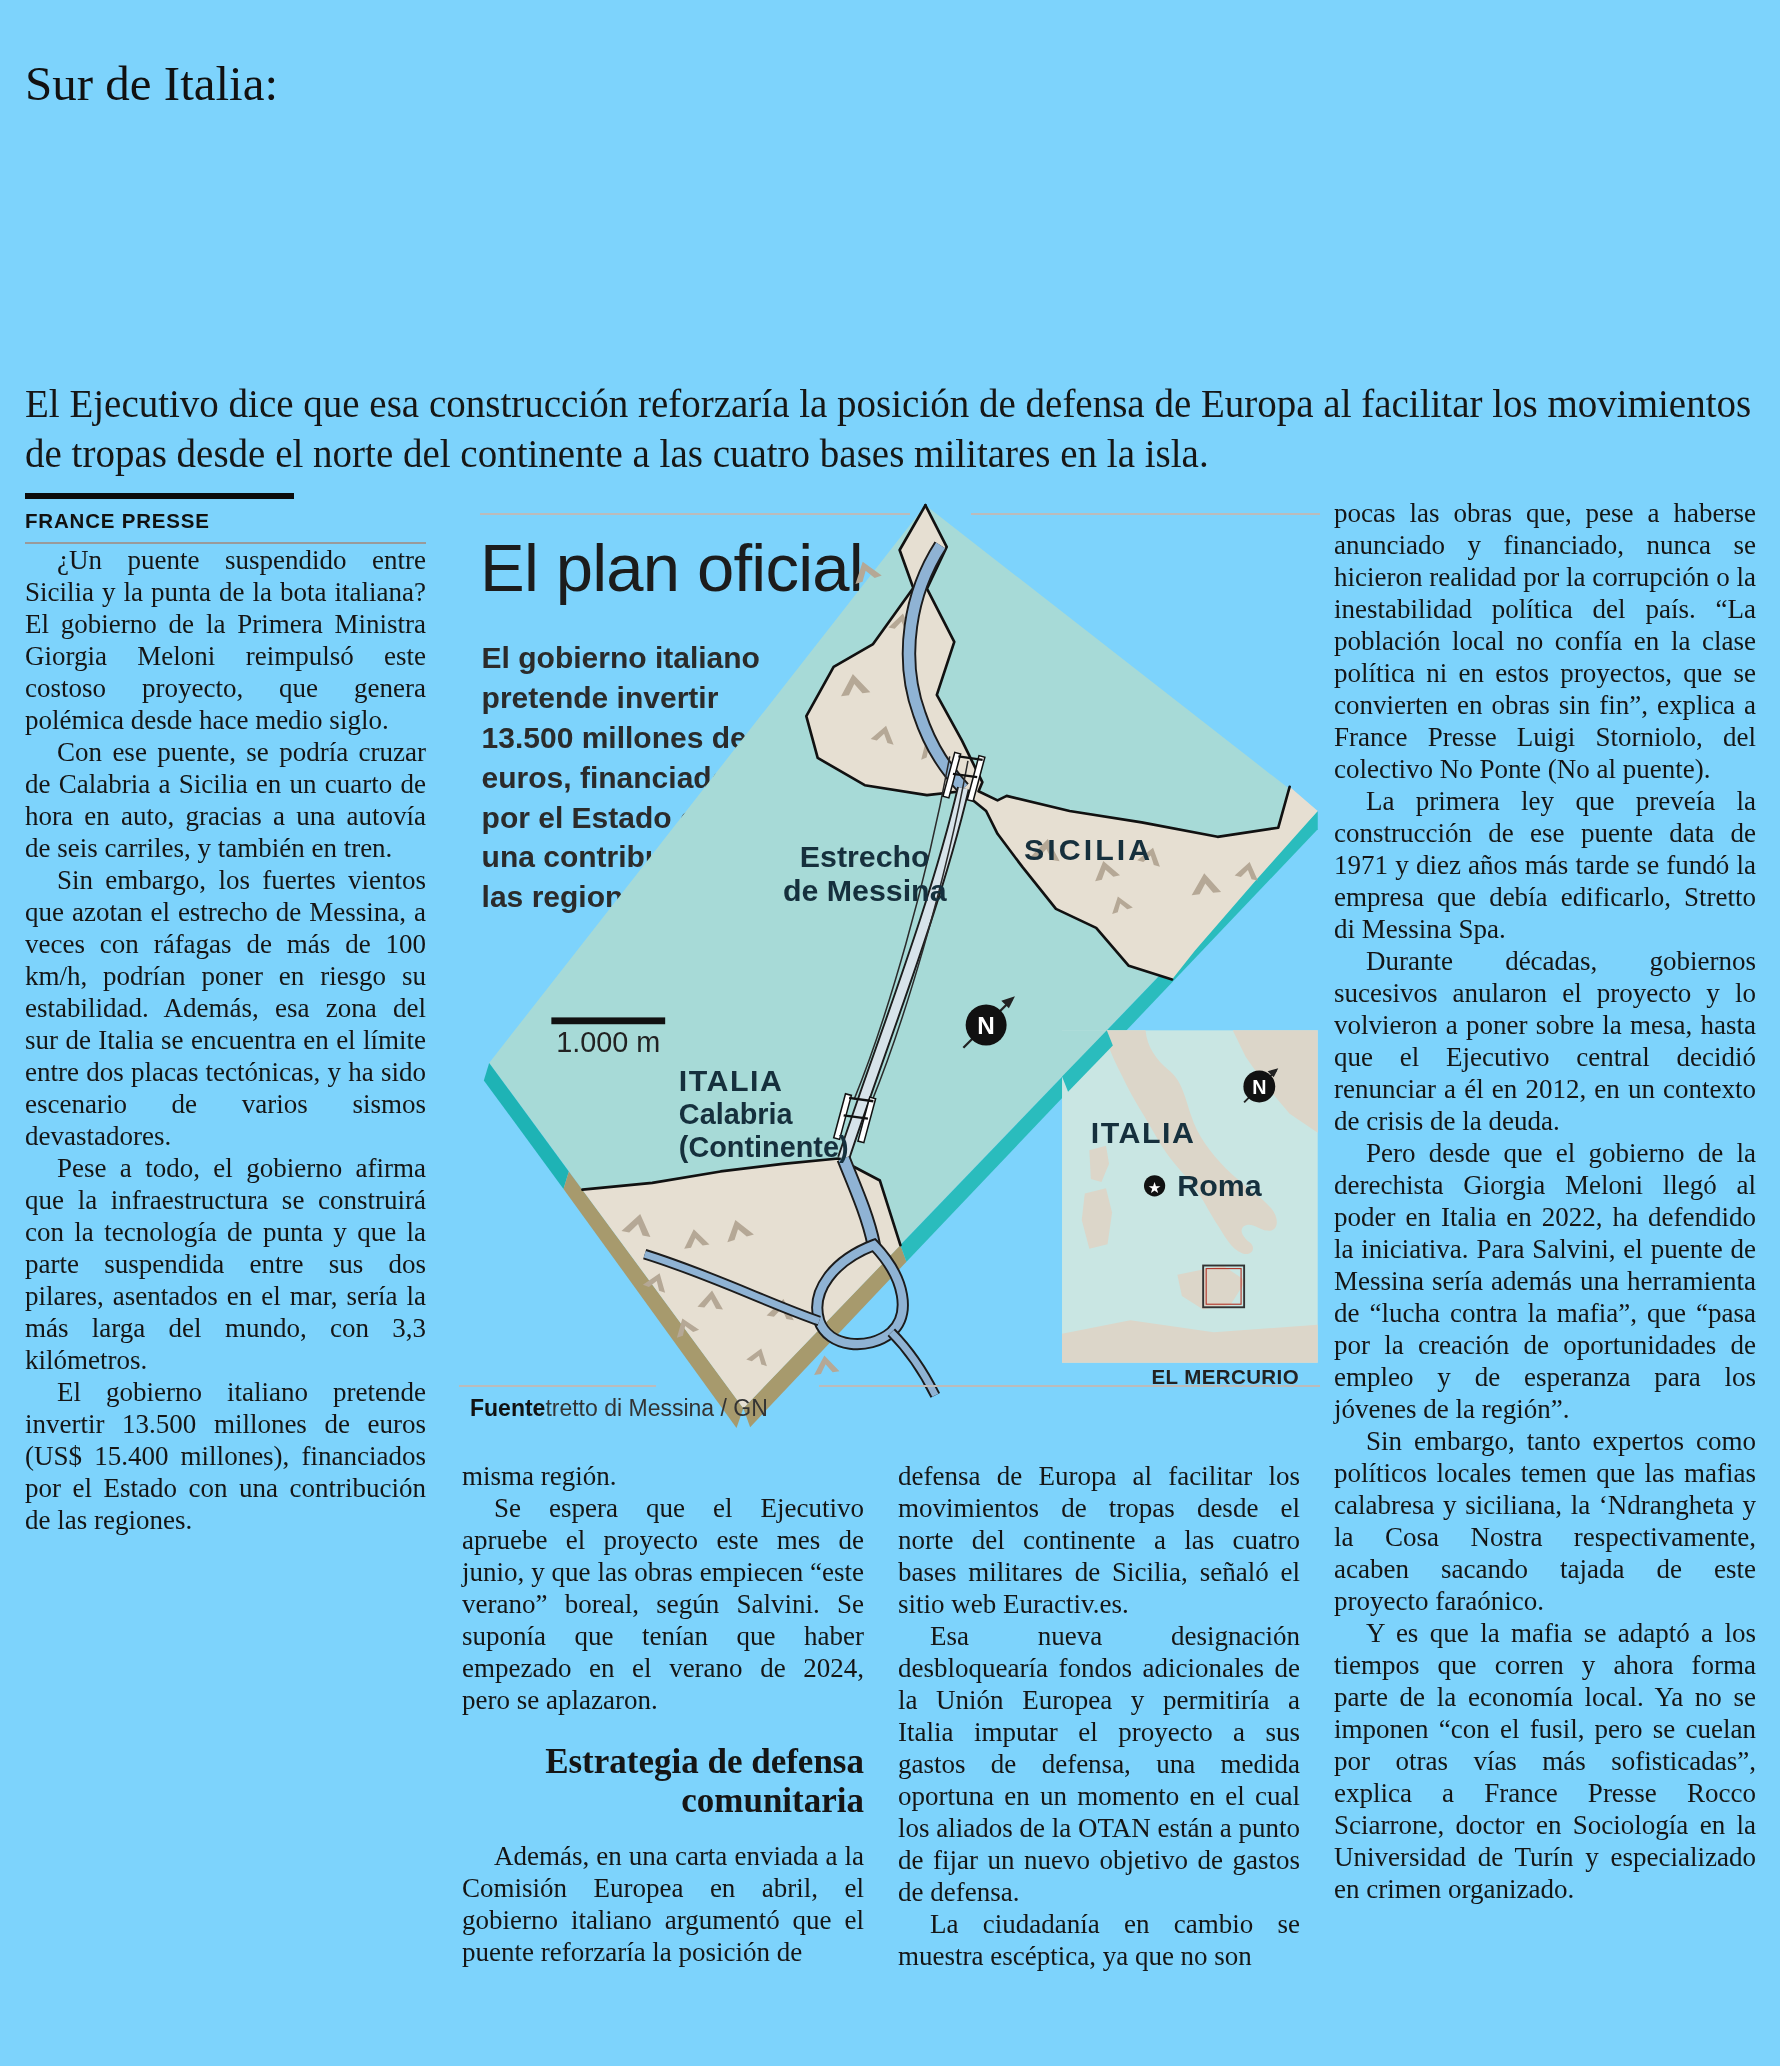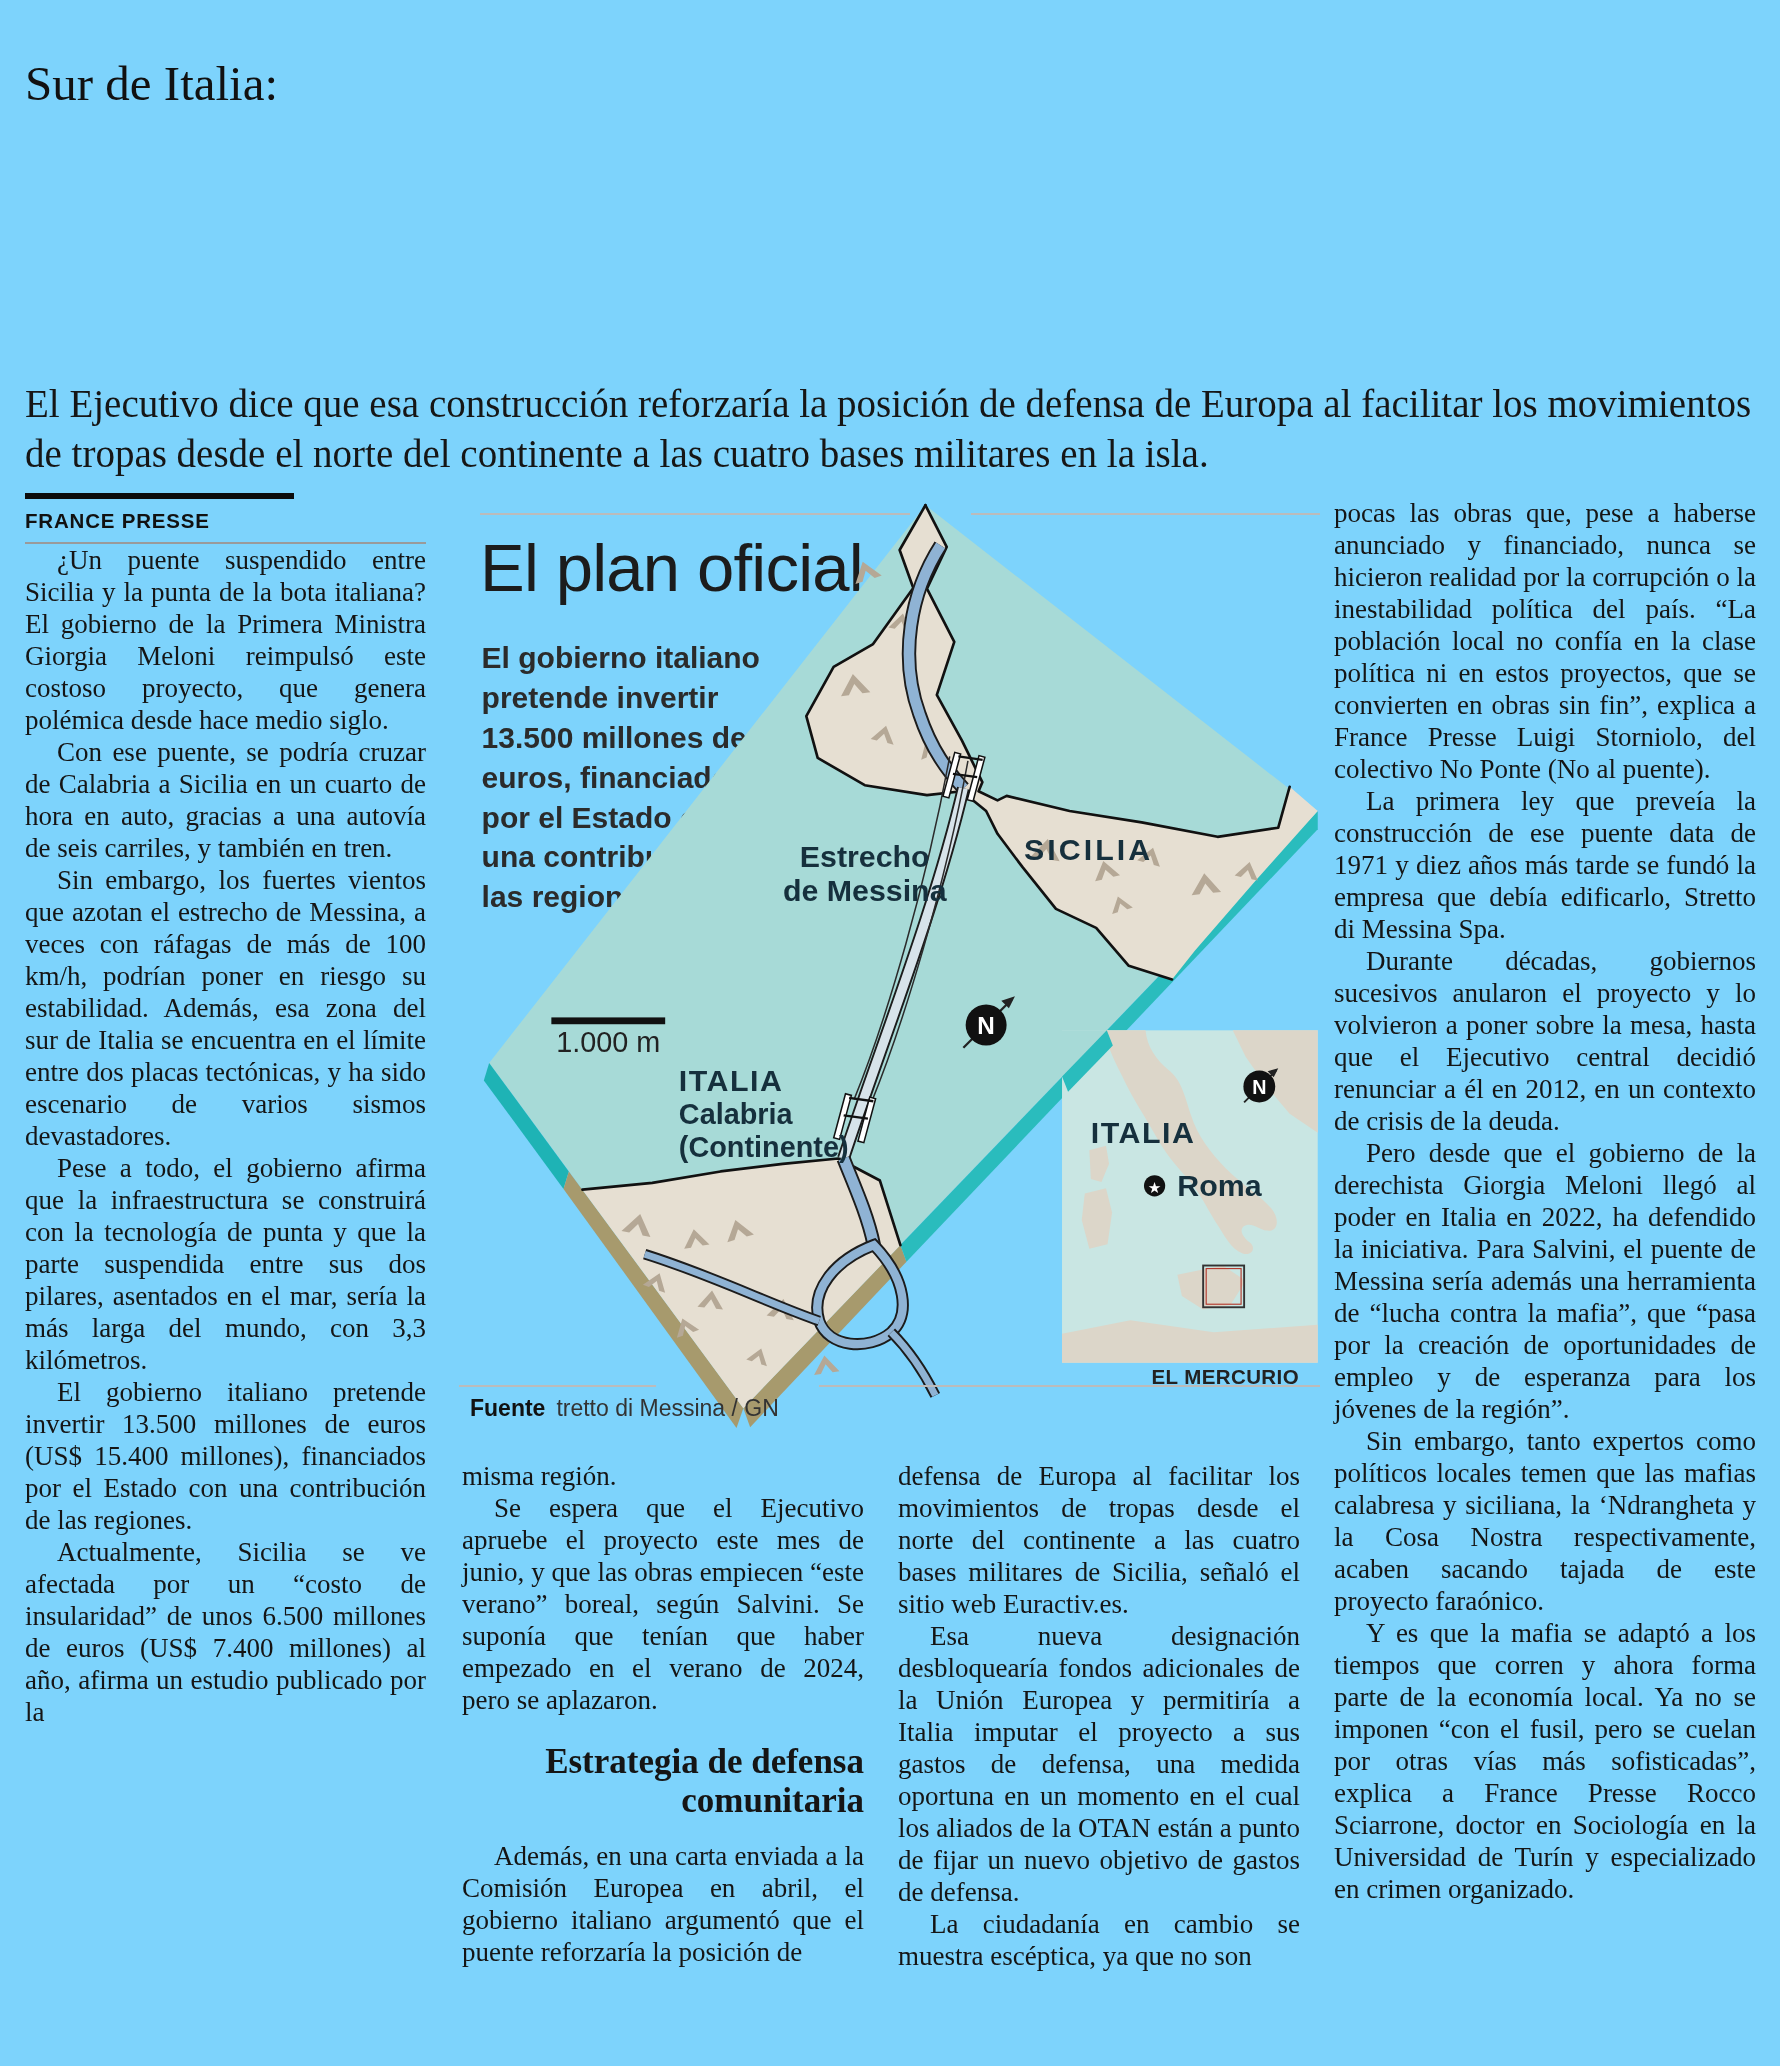--- a/index.html
+++ b/index.html
@@ -36,21 +36,21 @@
   .info-desc{position:absolute;left:26.6px;top:152px;width:292px;font-family:"Liberation Sans",sans-serif;
              font-size:30px;font-weight:bold;line-height:1.33;color:#2b2b2b;}
   .mapsvg{position:absolute;left:0;top:0;}
   .botrule{position:absolute;height:1.5px;background:#bbb;top:899px;}
   .botrule.l{left:3.8px;width:197px;}
   .botrule.r{left:364px;width:501px;}
   .credit{position:absolute;right:21px;top:879px;font-family:"Liberation Sans",sans-serif;
           font-size:20.5px;font-weight:bold;letter-spacing:0.4px;color:#222;}
   .caption{position:absolute;left:15px;top:909px;font-family:"Liberation Sans",sans-serif;
            font-size:23px;color:#333;}
-  .caption b{color:#111;margin-right:11px;}
+  .caption b{color:#111;margin-right:0;}
   svg text{font-family:"Liberation Sans",sans-serif;}
   .maplabel{font-weight:bold;fill:#16303d;}
 </style>
 </head>
 <body>
 
 <div class="page">
 
   <div class="kicker">Sur de Italia:</div>
   <div class="deck">El Ejecutivo dice que esa construcción reforzaría la posición de defensa de Europa al facilitar los movimientos de tropas desde el norte del continente a las cuatro bases militares en la isla.</div>
@@ -60,21 +60,20 @@
     <div class="byline-text">FRANCE PRESSE</div>
     <div class="byline-rule"></div>
   </div>
 
   <div class="col col1">
     <p class="indent">¿Un puente suspendido entre Sicilia y la punta de la bota italiana? El gobierno de la Primera Ministra Giorgia Meloni reimpulsó este costoso proyecto, que genera polémica desde hace medio siglo.</p>
     <p class="indent">Con ese puente, se podría cruzar de Calabria a Sicilia en un cuarto de hora en auto, gracias a una autovía de seis carriles, y también en tren.</p>
     <p class="indent">Sin embargo, los fuertes vientos que azotan el estrecho de Messina, a veces con ráfagas de más de 100 km/h, podrían poner en riesgo su estabilidad. Además, esa zona del sur de Italia se encuentra en el límite entre dos placas tectónicas, y ha sido escenario de varios sismos devastadores.</p>
     <p class="indent">Pese a todo, el gobierno afirma que la infraestructura se construirá con la tecnología de punta y que la parte suspendida entre sus dos pilares, asentados en el mar, sería la más larga del mundo, con 3,3 kilómetros.</p>
     <p class="indent">El gobierno italiano pretende invertir 13.500 millones de euros (US$ 15.400 millones), financiados por el Estado con una contribución de las regiones.</p>
-    <p class="indent">Actualmente, Sicilia se ve afectada por un “costo de insularidad” de unos 6.500 millones de euros (US$ 7.400 millones) al año, afirma un estudio publicado por la</p>
   </div>
 
   <div class="col col2">
     <p>misma región.</p>
     <p class="indent">Se espera que el Ejecutivo apruebe el proyecto este mes de junio, y que las obras empiecen “este verano” boreal, según Salvini. Se suponía que tenían que haber empezado en el verano de 2024, pero se aplazaron.</p>
     <p class="subhead">Estrategia de defensa comunitaria</p>
     <p class="indent">Además, en una carta enviada a la Comisión Europea en abril, el gobierno italiano argumentó que el puente reforzaría la posición de</p>
   </div>
 
   <div class="col col3">

